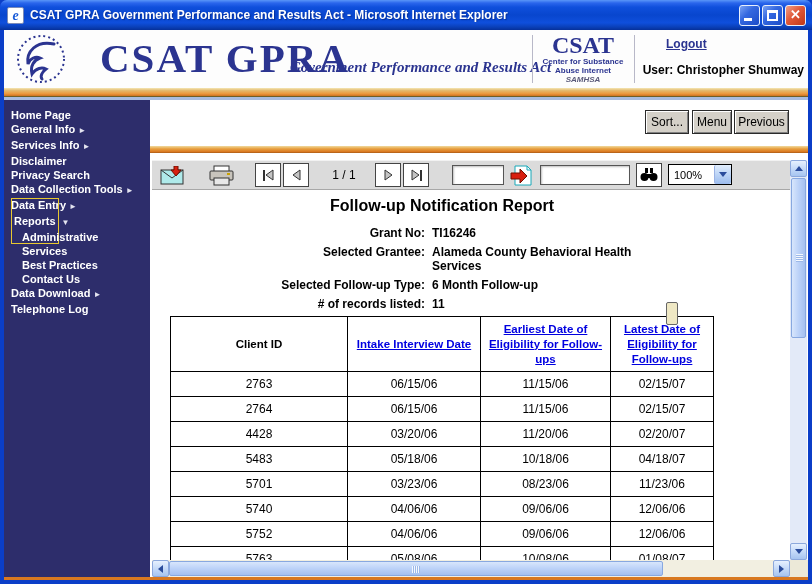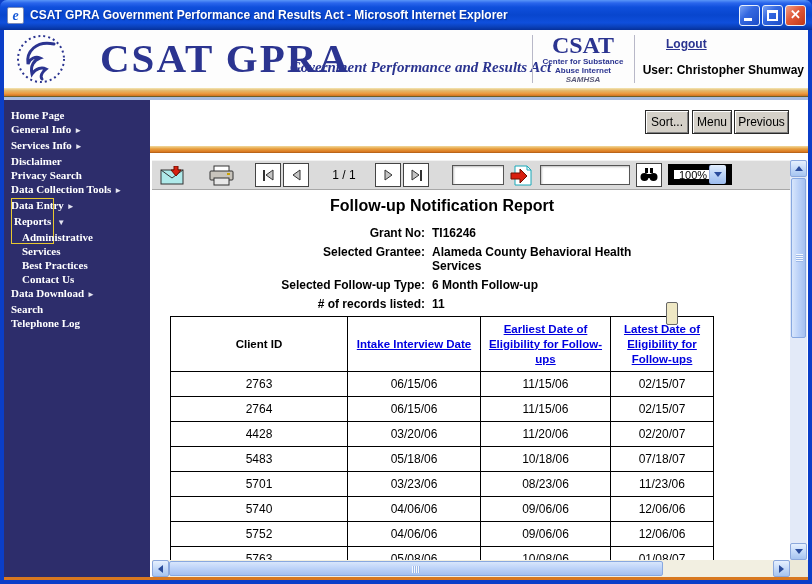--- a/index.html
+++ b/index.html
@@ -39,21 +39,21 @@
   .csat-logo .samhsa { font-size:8px; font-weight:bold; font-style:italic; color:#5A5A7A; line-height:10px; }
   .logout { position:absolute; left:662px; top:7px; font-size:12px; font-weight:bold; color:#2B3490;
     text-decoration:underline; cursor:pointer; }
   .userline { position:absolute; right:4px; top:33px; font-size:12px; font-weight:bold; color:#000; white-space:nowrap; }
 
   .stripe1 { position:absolute; left:0; top:58px; width:804px; height:12px;
     background:linear-gradient(180deg,#F4E6B4 0%,#E3B76C 22%,#EC9C42 45%,#DB7C26 62%,#6E5E28 70%,#6E5E28 76%,#A9BCDF 78%,#A9BCDF 100%); }
 
   
   .main { position:absolute; left:0; top:70px; width:804px; height:477px; display:flex; }
-  .sidebar { width:146px; height:477px; background:#2D2D6B; padding-top:8px;font-family:Liberation Serif, serif; }
+  .sidebar { width:146px; height:477px; background:#2D2D6B; padding-top:8px; }
   .nav-item { color:#fff; font-weight:bold; font-size:11px; line-height:14px; padding-left:7px; white-space:nowrap; cursor:pointer; }
   .nav-item.indent { padding-left:18px; }
   .nav-label.selected { border:1px solid #E8C830; padding:16px 2px; }
   .nav-arrow { color:#E4E4F0; font-size:8px; margin-left:3px; }
   .nav-arrow:empty { display:none; }
 
   .content { position:relative; width:658px; height:477px; background:#fff; }
 
   
   .act-btn { position:absolute; top:10px; height:24px; background:#D4D0C8; border:1px solid #2A2A2A;
@@ -68,21 +68,21 @@
 
   
   .toolbar { position:absolute; left:2px; top:60px; width:638px; height:30px; background:#DBDBDB;
     box-shadow:inset 0 1px 0 #F2F2F2, inset 0 -1px 0 #A8A8A8; }
   .tb-item { position:absolute; top:3px; cursor:pointer; }
   .navbtn { width:26px; height:24px; background:#fff; border:1px solid #444; display:flex; align-items:center; justify-content:center; }
   .pageind { position:absolute; left:168px; top:8px; width:48px; text-align:center; font-size:12px; color:#000; cursor:default; }
   .tb-input { position:absolute; top:5px; height:20px; background:#fff; border:1px solid #555;
     box-shadow:inset 1px 1px 2px rgba(0,0,0,.25); font-size:11px; padding:0 3px; }
   .zoombox { position:absolute; left:516px; top:4px; width:64px; height:21px; background:#fff;
-    border:6px solid #000000; display:flex; align-items:center; cursor:pointer; }
+    border:1px solid #000000; display:flex; align-items:center; cursor:pointer; }
   .zoombox .val { flex:1; font-size:11px; padding-left:5px; color:#000; }
   .zoombox .drop { width:17px; height:19px; background:linear-gradient(180deg,#E2EEFD 0%,#BCD4F6 50%,#9CBCEE 100%);
     border-left:1px solid #9AB2E4; border-radius:2px; display:flex; align-items:center; justify-content:center; }
   .drop-arrow { width:0; height:0; border-left:4px solid transparent; border-right:4px solid transparent; border-top:5px solid #2A4C9C; }
 
   
   .report { position:absolute; left:2px; top:90px; width:638px; height:370px; background:#fff; overflow:hidden; }
   .rpt-title { width:580px; text-align:center; padding-top:7px; font-size:16px; font-weight:bold; color:#000; }
   .fields { margin-top:11px; }
   .field-row { display:flex; margin-bottom:5px; }
@@ -196,23 +196,20 @@
           <div class="nav-item indent">
     <span class="nav-label">Best Practices</span>
   </div>
           <div class="nav-item indent">
     <span class="nav-label">Contact Us</span>
   </div>
           <div class="nav-item">
     <span class="nav-label">Data Download</span><span class="nav-arrow">►</span>
   </div>
           <div class="nav-item">
-    <span class="nav-label">Search</span>
-  </div>
-          <div class="nav-item">
     <span class="nav-label">Telephone Log</span>
   </div>
         </div>
 
       <div class="content">
         <div class="act-btn btn-sort">Sort...</div>
         <div class="act-btn btn-menu">Menu</div>
         <div class="act-btn btn-prev">Previous</div>
         <div class="stripe2"></div>
 
@@ -326,21 +323,21 @@
                 <tr>
                   <td>4428</td>
                   <td>03/20/06</td>
                   <td>11/20/06</td>
                   <td>02/20/07</td>
                 </tr>
                 <tr>
                   <td>5483</td>
                   <td>05/18/06</td>
                   <td>10/18/06</td>
-                  <td>07/18/07</td>
+                  <td>04/18/07</td>
                 </tr>
                 <tr>
                   <td>5701</td>
                   <td>03/23/06</td>
                   <td>08/23/06</td>
                   <td>11/23/06</td>
                 </tr>
                 <tr>
                   <td>5740</td>
                   <td>04/06/06</td>

